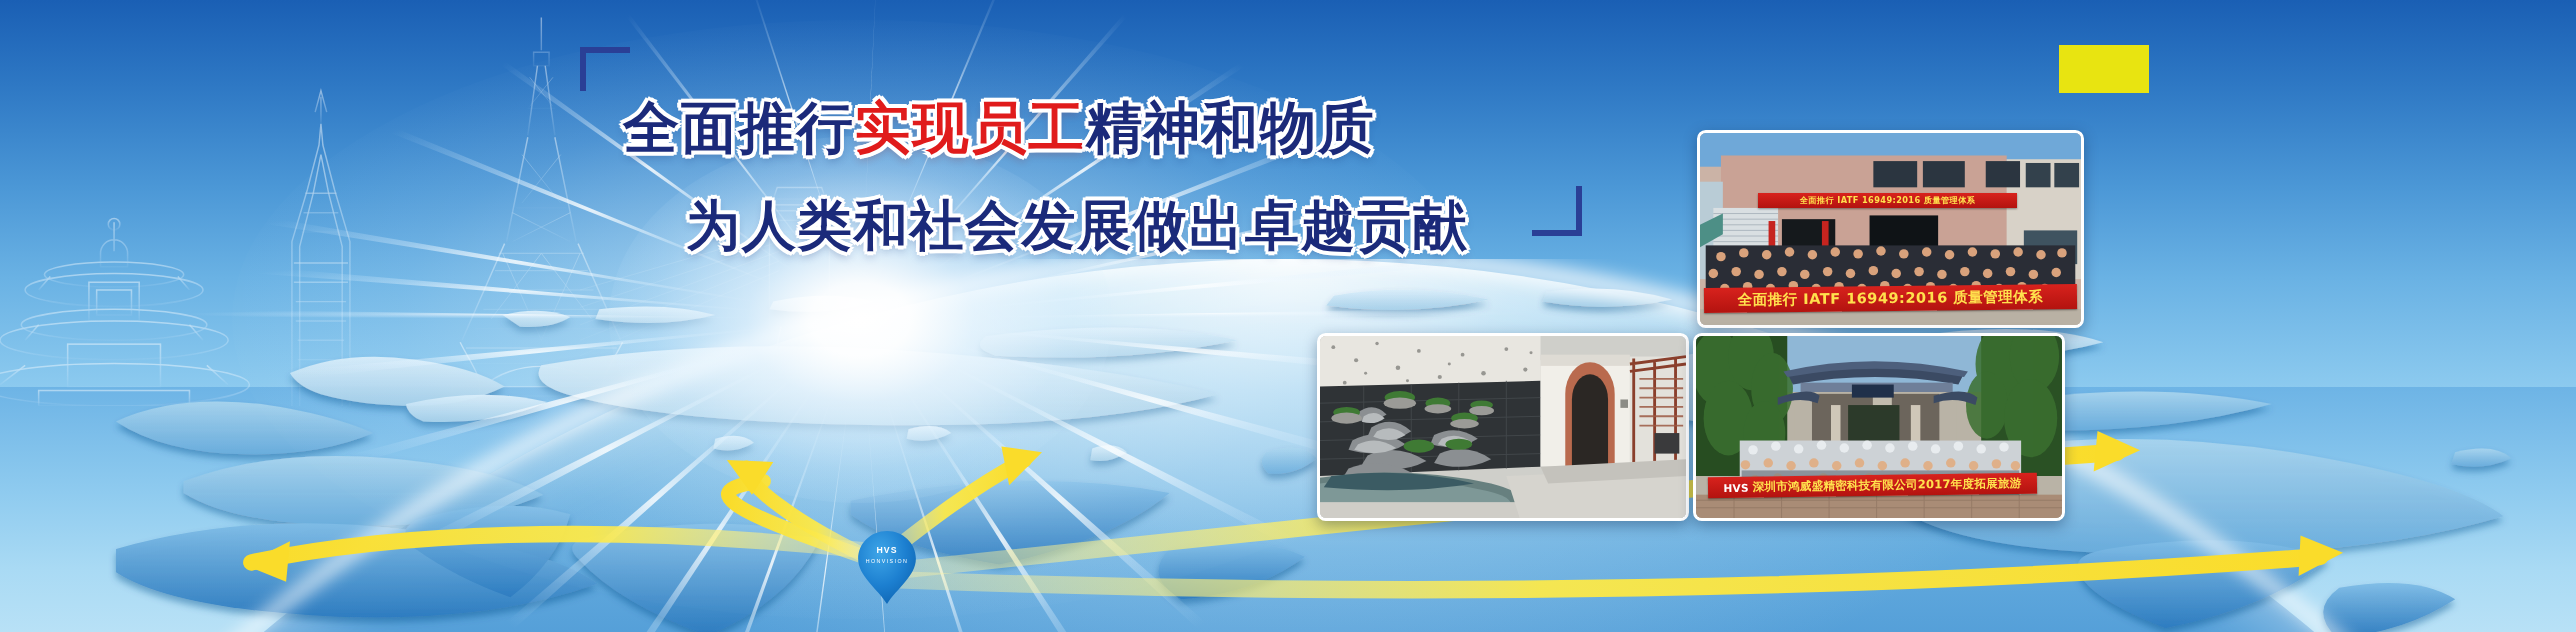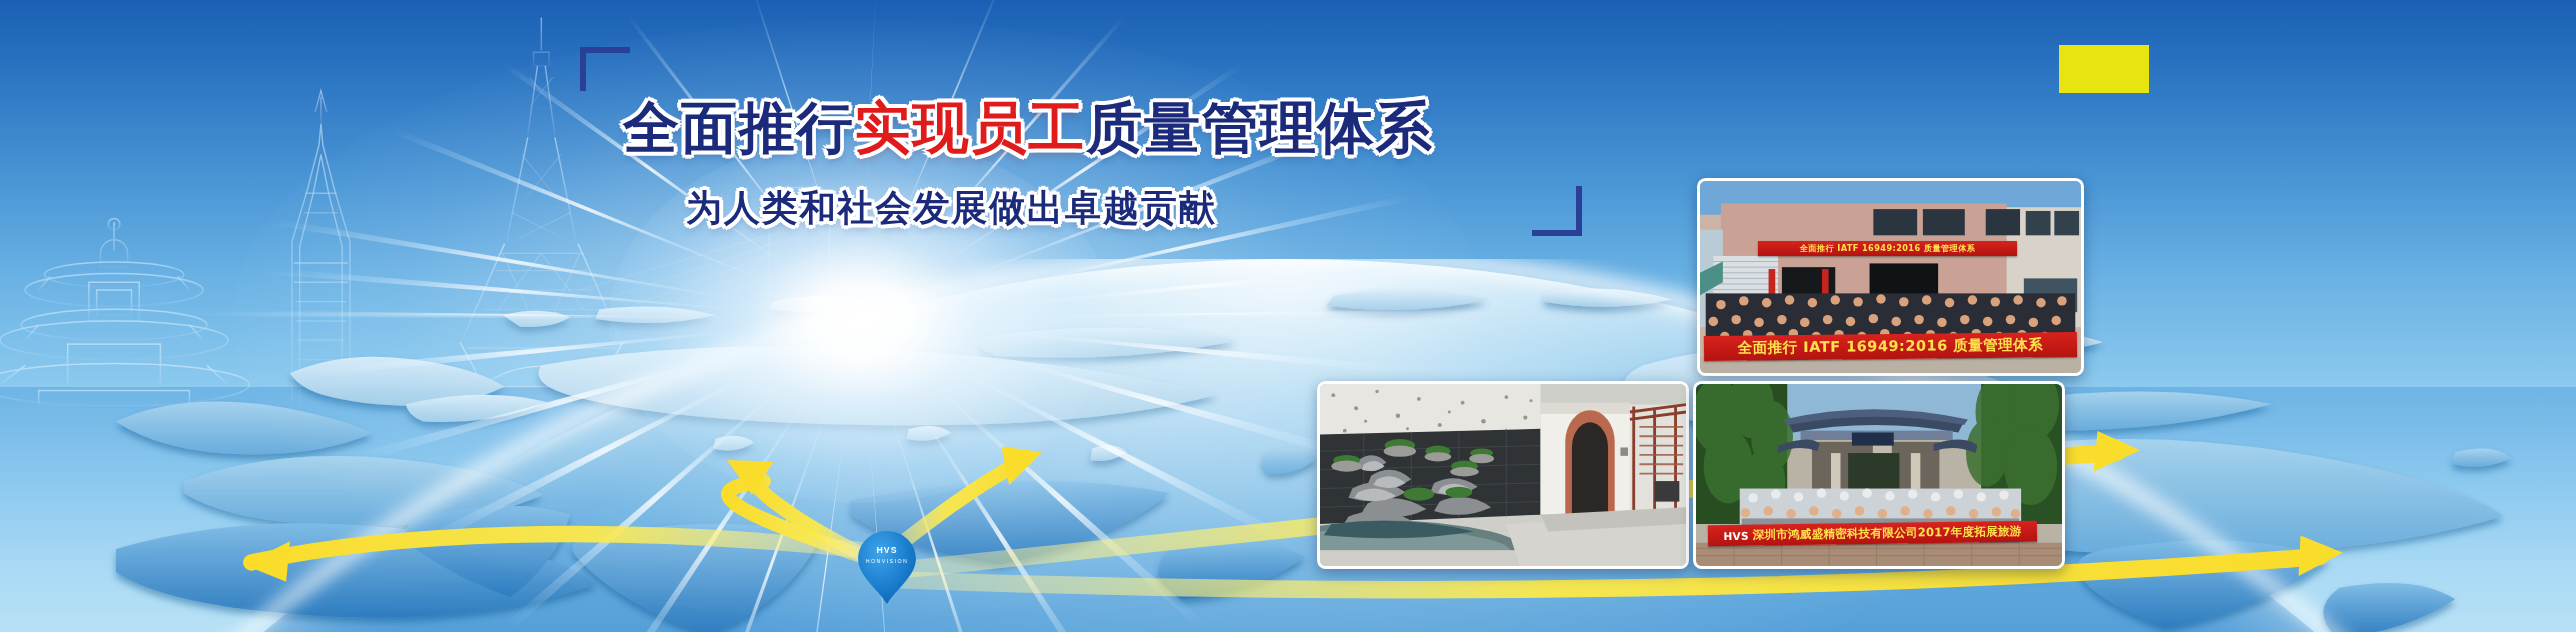--- a/index.html
+++ b/index.html
@@ -39,21 +39,21 @@
     border-radius:50%;border-top:21px solid rgba(255,255,255,.75);filter:blur(8.7px);}
 
   
   .arrows{position:absolute;left:0;top:232px;width:2576px;height:400px;pointer-events:none;}
 
   
   .slogan{position:absolute;left:580px;top:41px;width:1063px;height:222px;}
   .line{white-space:nowrap;font-weight:bold;letter-spacing:1.9px;
         font-family:"DejaVu Sans","Liberation Sans",sans-serif;}
   .line1{position:absolute;left:43px;top:50px;font-size:56px;}
-  .line2{position:absolute;left:106px;top:143px;font-size:36px;color:#1b2a7a;
+  .line2{position:absolute;left:106px;top:149px;font-size:54px;color:#1b2a7a;
     text-shadow:
       -2.9px -2.9px 0 #fff, 2.9px -2.9px 0 #fff, -2.9px 2.9px 0 #fff, 2.9px 2.9px 0 #fff,
       -3.9px 0 0 #fff, 3.9px 0 0 #fff, 0 -3.9px 0 #fff, 0 3.9px 0 #fff,
       0 4.8px 8.7px rgba(20,40,110,.35);}
   .t-blue{color:#1b2a7a;
     text-shadow:
       -2.9px -2.9px 0 #fff, 2.9px -2.9px 0 #fff, -2.9px 2.9px 0 #fff, 2.9px 2.9px 0 #fff,
       -3.9px 0 0 #fff, 3.9px 0 0 #fff, 0 -3.9px 0 #fff, 0 3.9px 0 #fff,
       0 4.8px 8.7px rgba(20,40,110,.35);}
   .t-red{color:#e01b1b;
@@ -63,21 +63,21 @@
       0 4.8px 8.7px rgba(150,20,20,.3);}
   .brk{position:absolute;border-color:#2a3f96;}
   .brk-tl{left:0px;top:5.8px;width:50px;height:44px;border-top:6.8px solid #2a3f96;border-left:6.8px solid #2a3f96;}
   .brk-br{left:952px;top:145px;width:50px;height:50px;border-bottom:6.8px solid #2a3f96;border-right:6.8px solid #2a3f96;}
 
   
   .yellowbox{position:absolute;left:2059px;top:45px;width:90px;height:48px;background:#e8e411;}
 
   
   .photo{position:absolute;border:3.9px solid #ffffff;border-radius:8.7px;overflow:hidden;
-    box-shadow:0 4.8px 13.5px rgba(0,30,70,.35);background:#c9d6de;margin-top:48px;}
+    box-shadow:0 4.8px 13.5px rgba(0,30,70,.35);background:#c9d6de;}
   .ph-top{left:1697px;top:130px;width:387px;height:198px;}
   .ph-mid{left:1317px;top:333px;width:372px;height:188px;}
   .ph-right{left:1693px;top:333px;width:372px;height:188px;}
   .photo .inner{position:absolute;inset:0;}
 
   
   .pin{position:absolute;left:855px;top:529px;width:64px;height:77px;}
   .pin-txt{position:absolute;left:0;top:17.4px;width:64px;text-align:center;color:#fff;
     font-size:8.7px;letter-spacing:1px;line-height:9.7px;font-weight:bold;}
   .pin-sub{font-size:5.3px;letter-spacing:1.4px;font-weight:normal;}
@@ -324,21 +324,21 @@
       <path d="M 930 360 C 1450 380 1960 370 2400 336" stroke="url(#arr)" stroke-width="18" fill="none" stroke-linecap="round"></path>
       <polygon points="2424,332 2378,356 2380,314" fill="#fadc2a"></polygon>
     </g>
   </svg>
 
   <div class="slogan">
     <div class="brk brk-tl"></div>
     <div class="brk brk-br"></div>
 
     <div class="line line1">
-      <span class="t-blue">全面推行</span><span class="t-red">实现员工</span><span class="t-blue">质量管理体系</span>
+      <span class="t-blue">全面推行</span><span class="t-red">实现员工</span><span class="t-blue">精神和物质</span>
     </div>
 
     <div class="line line2">为人类和社会发展做出卓越贡献</div>
   </div>
 
   <div class="yellowbox"></div>
 
   <div class="photo ph-top">
     <div class="inner">
       <svg viewBox="0 0 400 205" preserveAspectRatio="none" style="width:100%;height:100%;display:block;">

